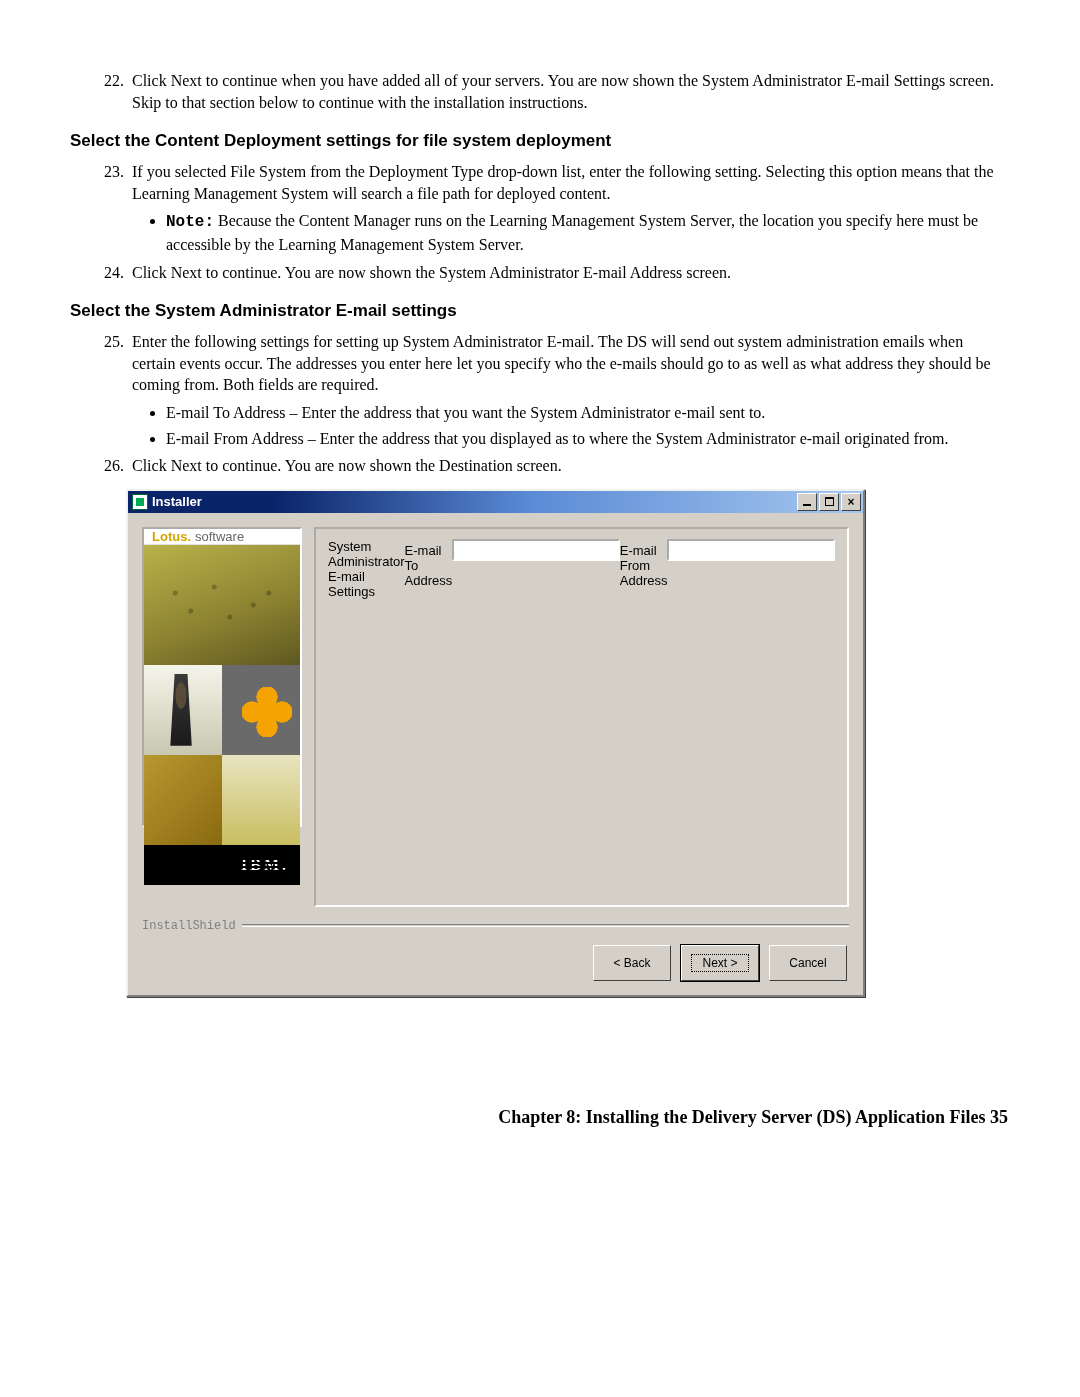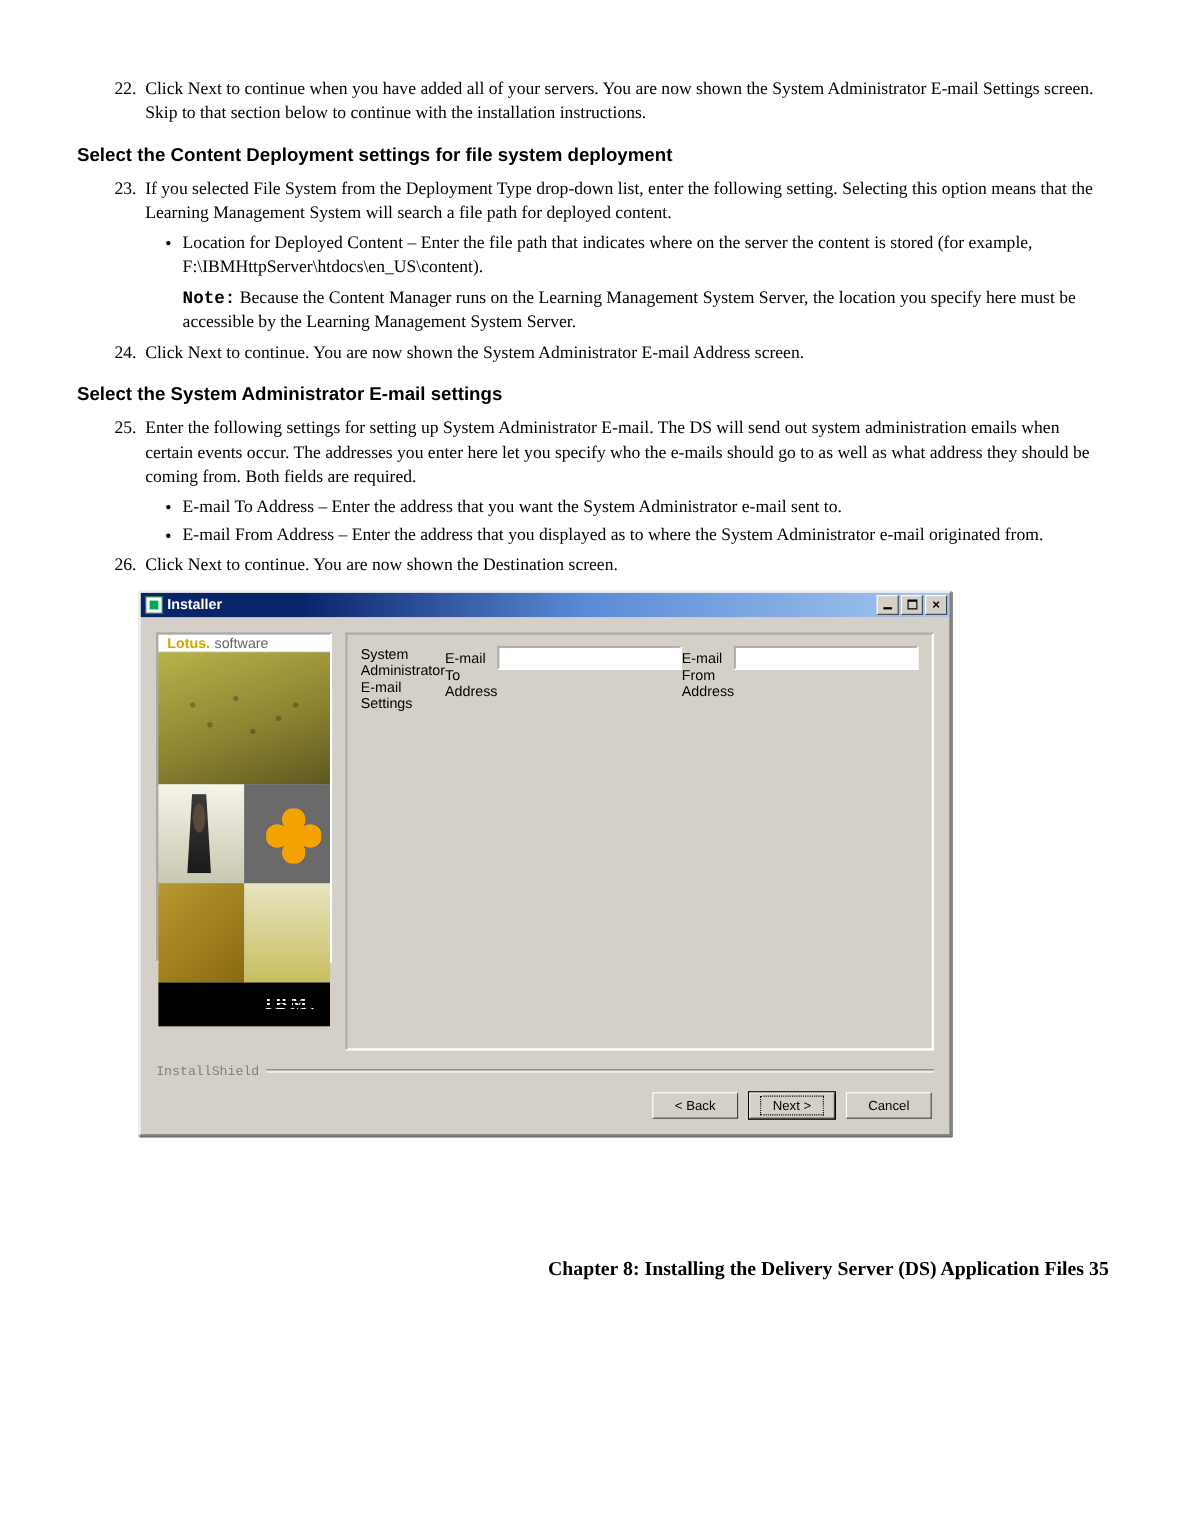--- a/index.html
+++ b/index.html
@@ -102,21 +102,21 @@
   .winbtn .max {
     width: 9px; height: 9px; border: 1px solid #000; border-top-width:2px; box-sizing:border-box;
   }
   .installer-body {
     padding: 14px 14px 8px 14px;
   }
   .content-row { display: flex; gap: 12px; }
   .left-panel {
     width: 160px;
     border: 2px inset #fff;
-    background: #a3a3a3;
+    background: #ffffff;
     box-sizing: border-box;
     height: 300px;
     display:flex; flex-direction:column;
   }
   .lotus-header {
     height: 30px;
     background:#fff;
     display:flex; align-items:center;
     padding-left:8px;
     font-family: Arial, sans-serif;
@@ -200,21 +200,21 @@
   .install-shield-row .line {
     flex:1; height:1px;
     border-top:1px solid #808080;
     border-bottom:1px solid #fff;
   }
   .button-row {
     display:flex; justify-content:flex-end; gap:10px;
     margin-top: 8px; padding: 4px 2px 6px 2px;
   }
   .btn {
-    width: 78px; height: 24px;
+    width: 78px; height: 36px;
     background:#d4d0c8;
     border: 1px solid #404040;
     border-top-color:#fff; border-left-color:#fff;
     font-family: Tahoma, Arial, sans-serif;
     font-size: 12px;
     display:flex; align-items:center; justify-content:center;
     box-sizing:border-box;
   }
   .btn.default {
     outline: 1px solid #000;
@@ -241,21 +241,20 @@
     <li><span>Click Next to continue when you have added all of your servers. You are now shown the System Administrator E-mail Settings screen. Skip to that section below to continue with the installation instructions.</span></li>
   </ol>
 
   <h2 class="section">Select the Content Deployment settings for file system deployment</h2>
 
   <ol class="numlist" start="23">
     <li>
       <span>If you selected File System from the Deployment Type drop-down list, enter the following setting. Selecting this option means that the Learning Management System will search a file path for deployed content.</span>
       <ul class="bullets">
         <li>
-          <span>Location for Deployed Content – Enter the file path that indicates where on the server the content is stored (for example, F:\IBMHttpServer\htdocs\en_US\content).</span>
           <div style="margin-top:6px">
             <span class="note-label">Note:</span><span> Because the Content Manager runs on the Learning Management System Server, the location you specify here must be accessible by the Learning Management System Server.</span>
           </div>
         </li>
       </ul>
     </li>
     <li><span>Click Next to continue. You are now shown the System Administrator E-mail Address screen.</span></li>
   </ol>
 
   <h2 class="section">Select the System Administrator E-mail settings</h2>

